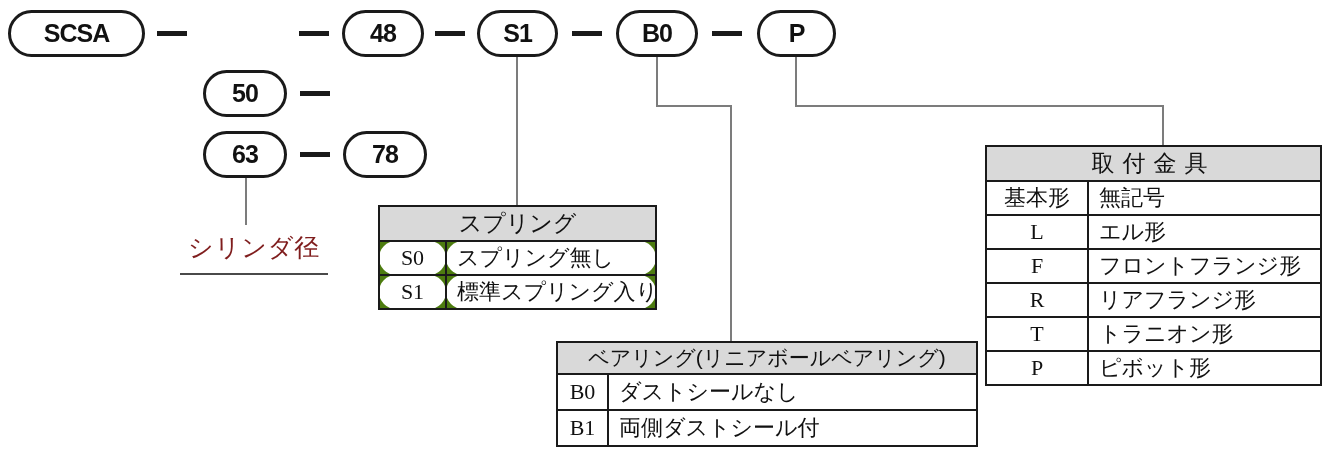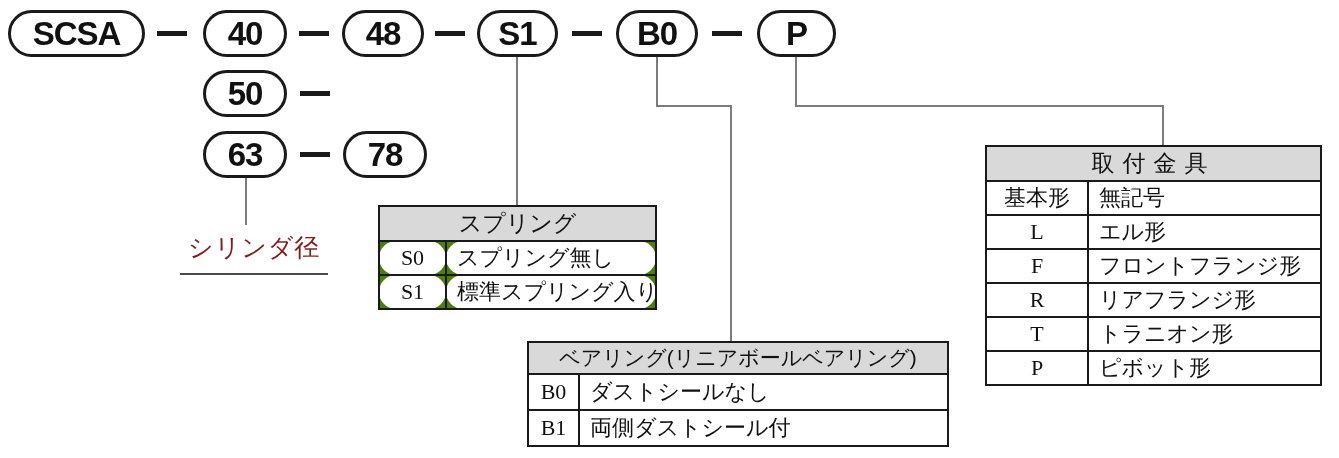--- a/index.html
+++ b/index.html
@@ -18,21 +18,21 @@
     position: absolute;
     height: 47px;
     box-sizing: border-box;
     border: 3px solid #1a1a1a;
     border-radius: 25px;
     background: #ffffff;
     display: flex;
     align-items: center;
     justify-content: center;
     font-weight: bold;
-    font-size: 33px;
+    font-size: 25px;
     letter-spacing: -1px;
     color: #111111;
   }
 
   
   .dash {
     position: absolute;
     width: 30px;
     height: 5px;
     background: #1a1a1a;
@@ -78,35 +78,34 @@
     overflow: hidden;
     white-space: nowrap;
   }
   td.code { text-align: center; font-family: Liberation Serif, serif; }
   td.desc { text-align: left; padding-left: 10px; }
 
   #spring-table { left: 378px; top: 205px; width: 277px; }
   #spring-table th { height: 28px; }
   #spring-table td { height: 30px; border-radius: 17px; }
 
-  #bearing-table { left: 527px; top: 341px; width: 420px; border-radius: 27px; }
+  #bearing-table { left: 556px; top: 341px; width: 420px; border-radius: 27px; }
   #bearing-table th { height: 26px; font-size: 21px; }
   #bearing-table td { height: 32px; }
 
   #mounting-table { left: 985px; top: 145px; width: 335px; }
   #mounting-table th { height: 28px; letter-spacing: 8px; }
   #mounting-table td { height: 30px; }
 </style>
 </head>
 <body>
 
 <div class="canvas">
 
   <div class="pill" style="left:8px;   top:10px; width:137px;">SCSA</div>
-  <div class="pill" style="left:203px; top:10px; width:84px;">40</div>
   <div class="pill" style="left:342px; top:10px; width:82px;">48</div>
   <div class="pill" style="left:477px; top:10px; width:81px;">S1</div>
   <div class="pill" style="left:616px; top:10px; width:82px;">B0</div>
   <div class="pill" style="left:757px; top:10px; width:79px;">P</div>
 
   <div class="dash" style="left:157px; top:31px;"></div>
   <div class="dash" style="left:299px; top:31px;"></div>
   <div class="dash" style="left:435px; top:31px;"></div>
   <div class="dash" style="left:572px; top:31px;"></div>
   <div class="dash" style="left:712px; top:31px;"></div>

